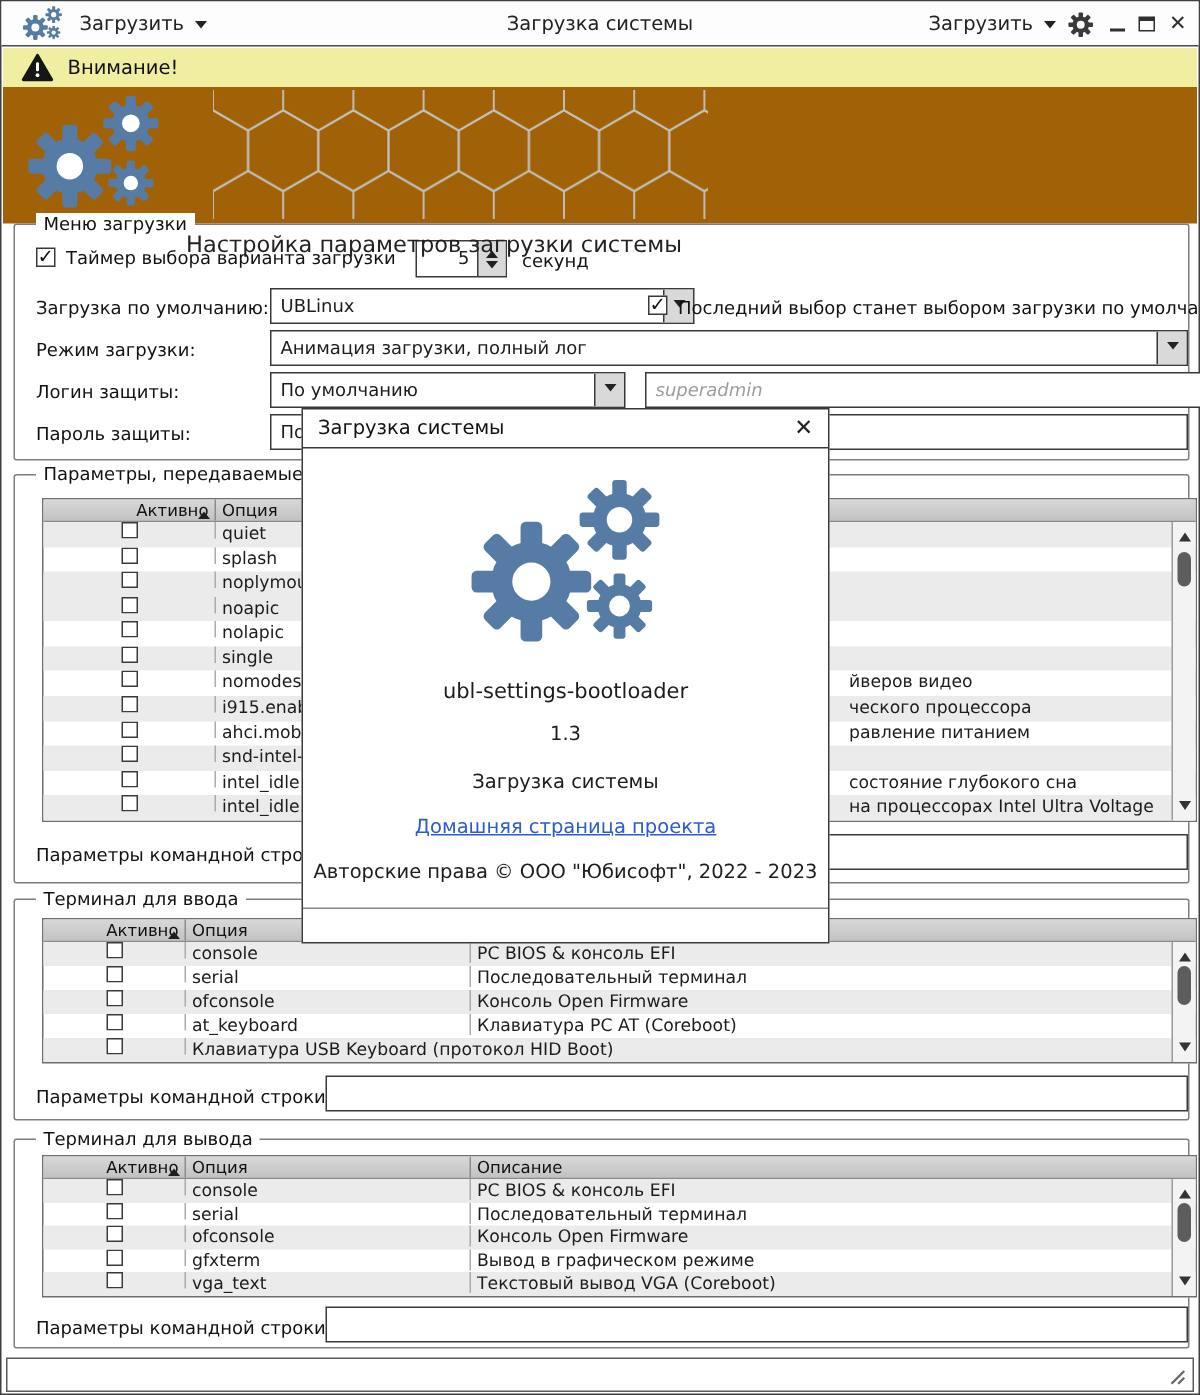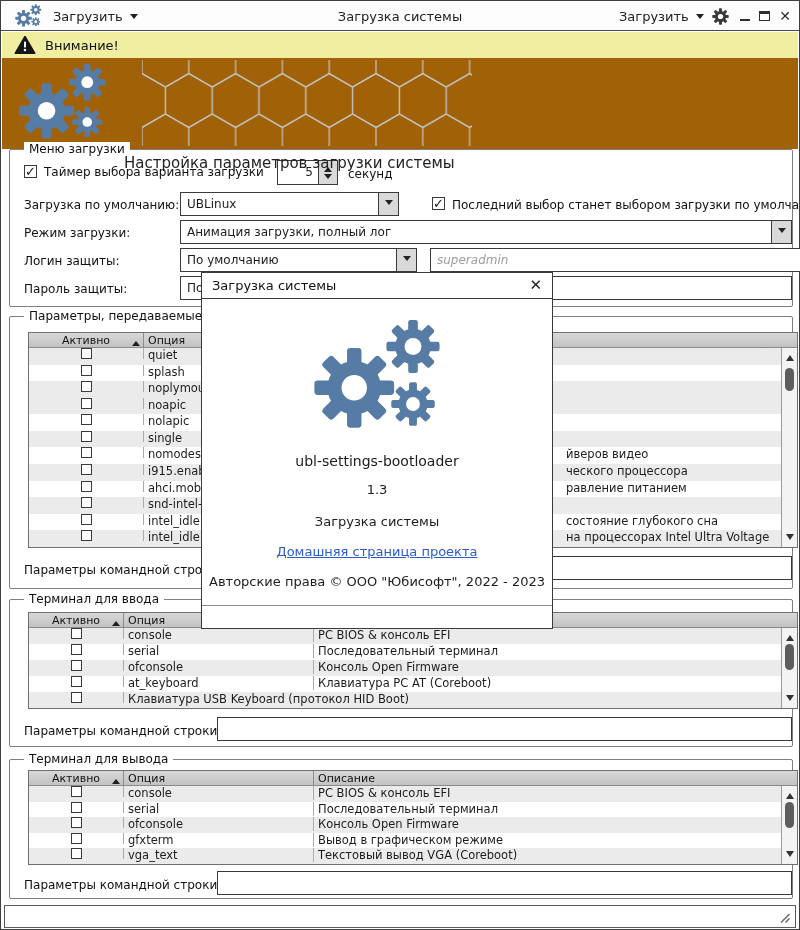--- a/index.html
+++ b/index.html
@@ -40,21 +40,21 @@
   .sval{position:absolute;left:0;top:0;bottom:0;right:24px;text-align:right;font-size:12px;line-height:23px}
   .sbtns{position:absolute;right:0;top:0;bottom:0;width:19px;border-left:1px solid #3a3a3a;background:#D9D9D9;display:flex;flex-direction:column;align-items:center;justify-content:center;gap:2px}
   .tri-up-s{width:0;height:0;border:4px solid transparent;border-bottom:5px solid #1e1e1e}
   .tri-dn-s{width:0;height:0;border:4px solid transparent;border-top:5px solid #1e1e1e}
 
   
   .tbl{position:absolute;left:18px;width:770px;border:1px solid #6f6f6f;display:flex;flex-direction:column;background:#fff;font-size:11.5px}
   .thead{display:flex;background:linear-gradient(#D8D8D8,#C2C2C2);height:15px;border-bottom:1px solid #8a8a8a}
   .th{display:flex;align-items:center;padding:0 4px;border-right:1px solid #8c8c8c;position:relative;font-size:11px;color:#111}
   .th:last-child{border-right:none}
-  .th.act{justify-content:center}
+  .th.act{justify-content:flex-end}
   .sort{position:absolute;right:3px;top:4px;width:0;height:0;border:4px solid transparent;border-bottom:5px solid #1e1e1e}
   .tbody{flex:1;display:flex;flex-direction:column;position:relative}
   .trow{flex:1;display:flex;align-items:flex-start}
   .trow.odd{background:#EBEBEB}
   .c{display:flex;align-items:center;padding:0 4px;border-right:1px solid #ABABAB;overflow:hidden;white-space:nowrap}
   .c.act{justify-content:center}
   .c:last-child{border-right:none}
   .c .cb{width:11px;height:11px}
   .k-c1{width:115px;flex:none}.k-c2{width:170px;flex:none}
   .t-c1{width:95px;flex:none}.t-c2{width:190px;flex:none}
@@ -170,21 +170,21 @@
     <div class="spin" style="left:267px;top:10px;width:61px">
       <span class="sval">5</span>
       <span class="sbtns">
         <span class="tri-up-s"></span>
         <span class="tri-dn-s"></span>
       </span>
     </div>
     <span class="lbl" style="left:338px;top:17px">секунд</span>
 
     <span class="lbl" style="left:14px;top:48px">Загрузка по умолчанию:</span>
-    <div class="combo" style="left:170px;top:42px;width:219px">
+    <div class="combo" style="left:170px;top:42px;width:283px">
       <span>UBLinux</span>
       <span class="cbtn">
           <span class="tri-down" style="margin-top:0"></span>
         </span>
     </div>
     <span class="cb checked" style="position:absolute;left:422px;top:47px"></span>
     <span class="lbl" style="left:442px;top:48px">Последний выбор станет выбором загрузки по умолчанию</span>
 
     <span class="lbl" style="left:14px;top:76px">Режим загрузки:</span>
     <div class="combo" style="left:170px;top:70px;width:612px">

